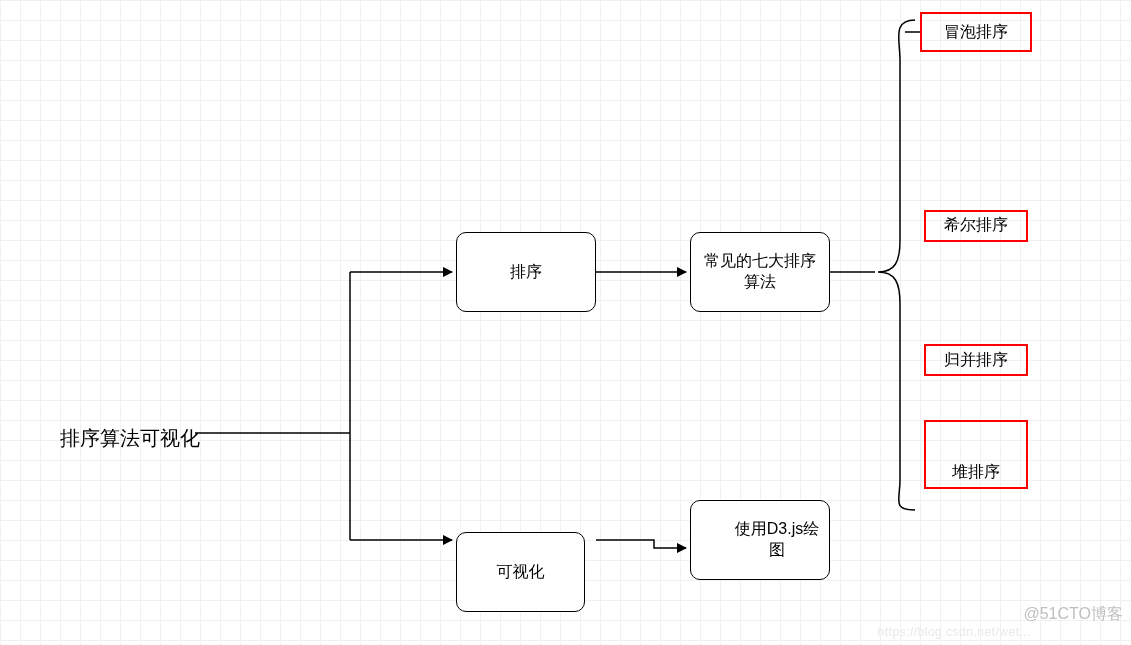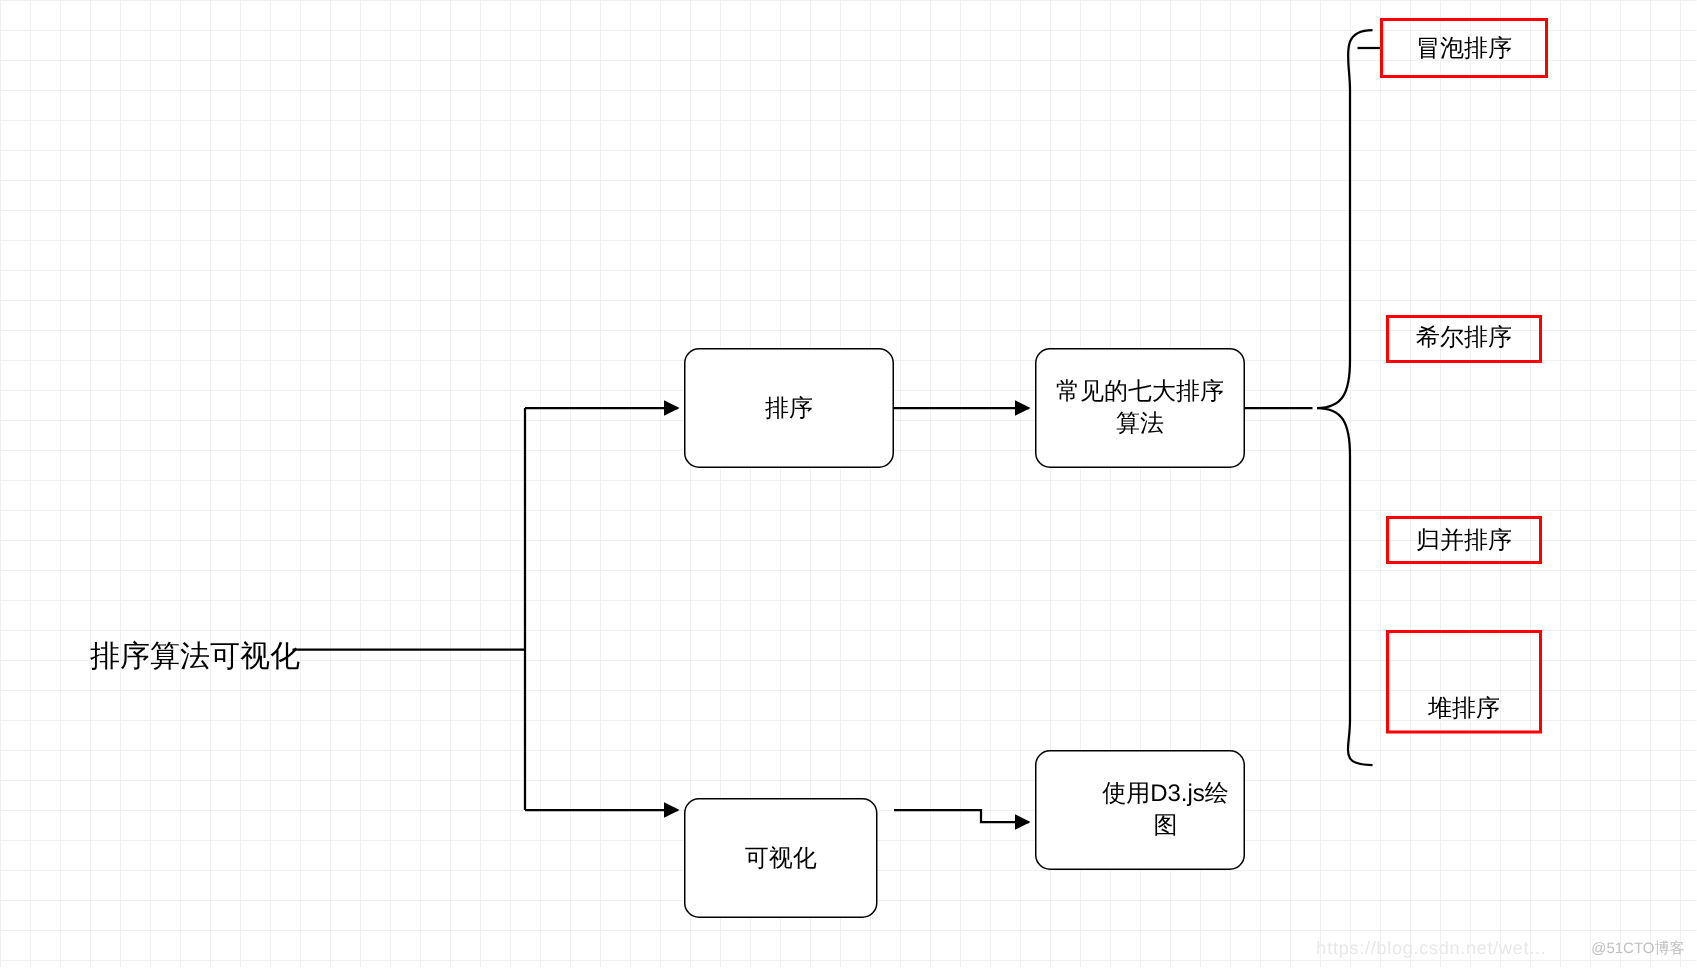--- a/index.html
+++ b/index.html
@@ -60,22 +60,22 @@
   svg.edges {
     position: absolute;
     left: 0; top: 0;
     width: 1131px;
     height: 645px;
     pointer-events: none;
   }
   .watermark {
     position: absolute;
     right: 8px;
-    bottom: 6px;
-    font-size: 10px;
+    bottom: 20px;
+    font-size: 16px;
     color: #bfbfbf;
   }
   .watermark2 {
     position: absolute;
     right: 100px;
     bottom: 6px;
     font-size: 12px;
     color: #e8e8e8;
     letter-spacing: .5px;
   }

